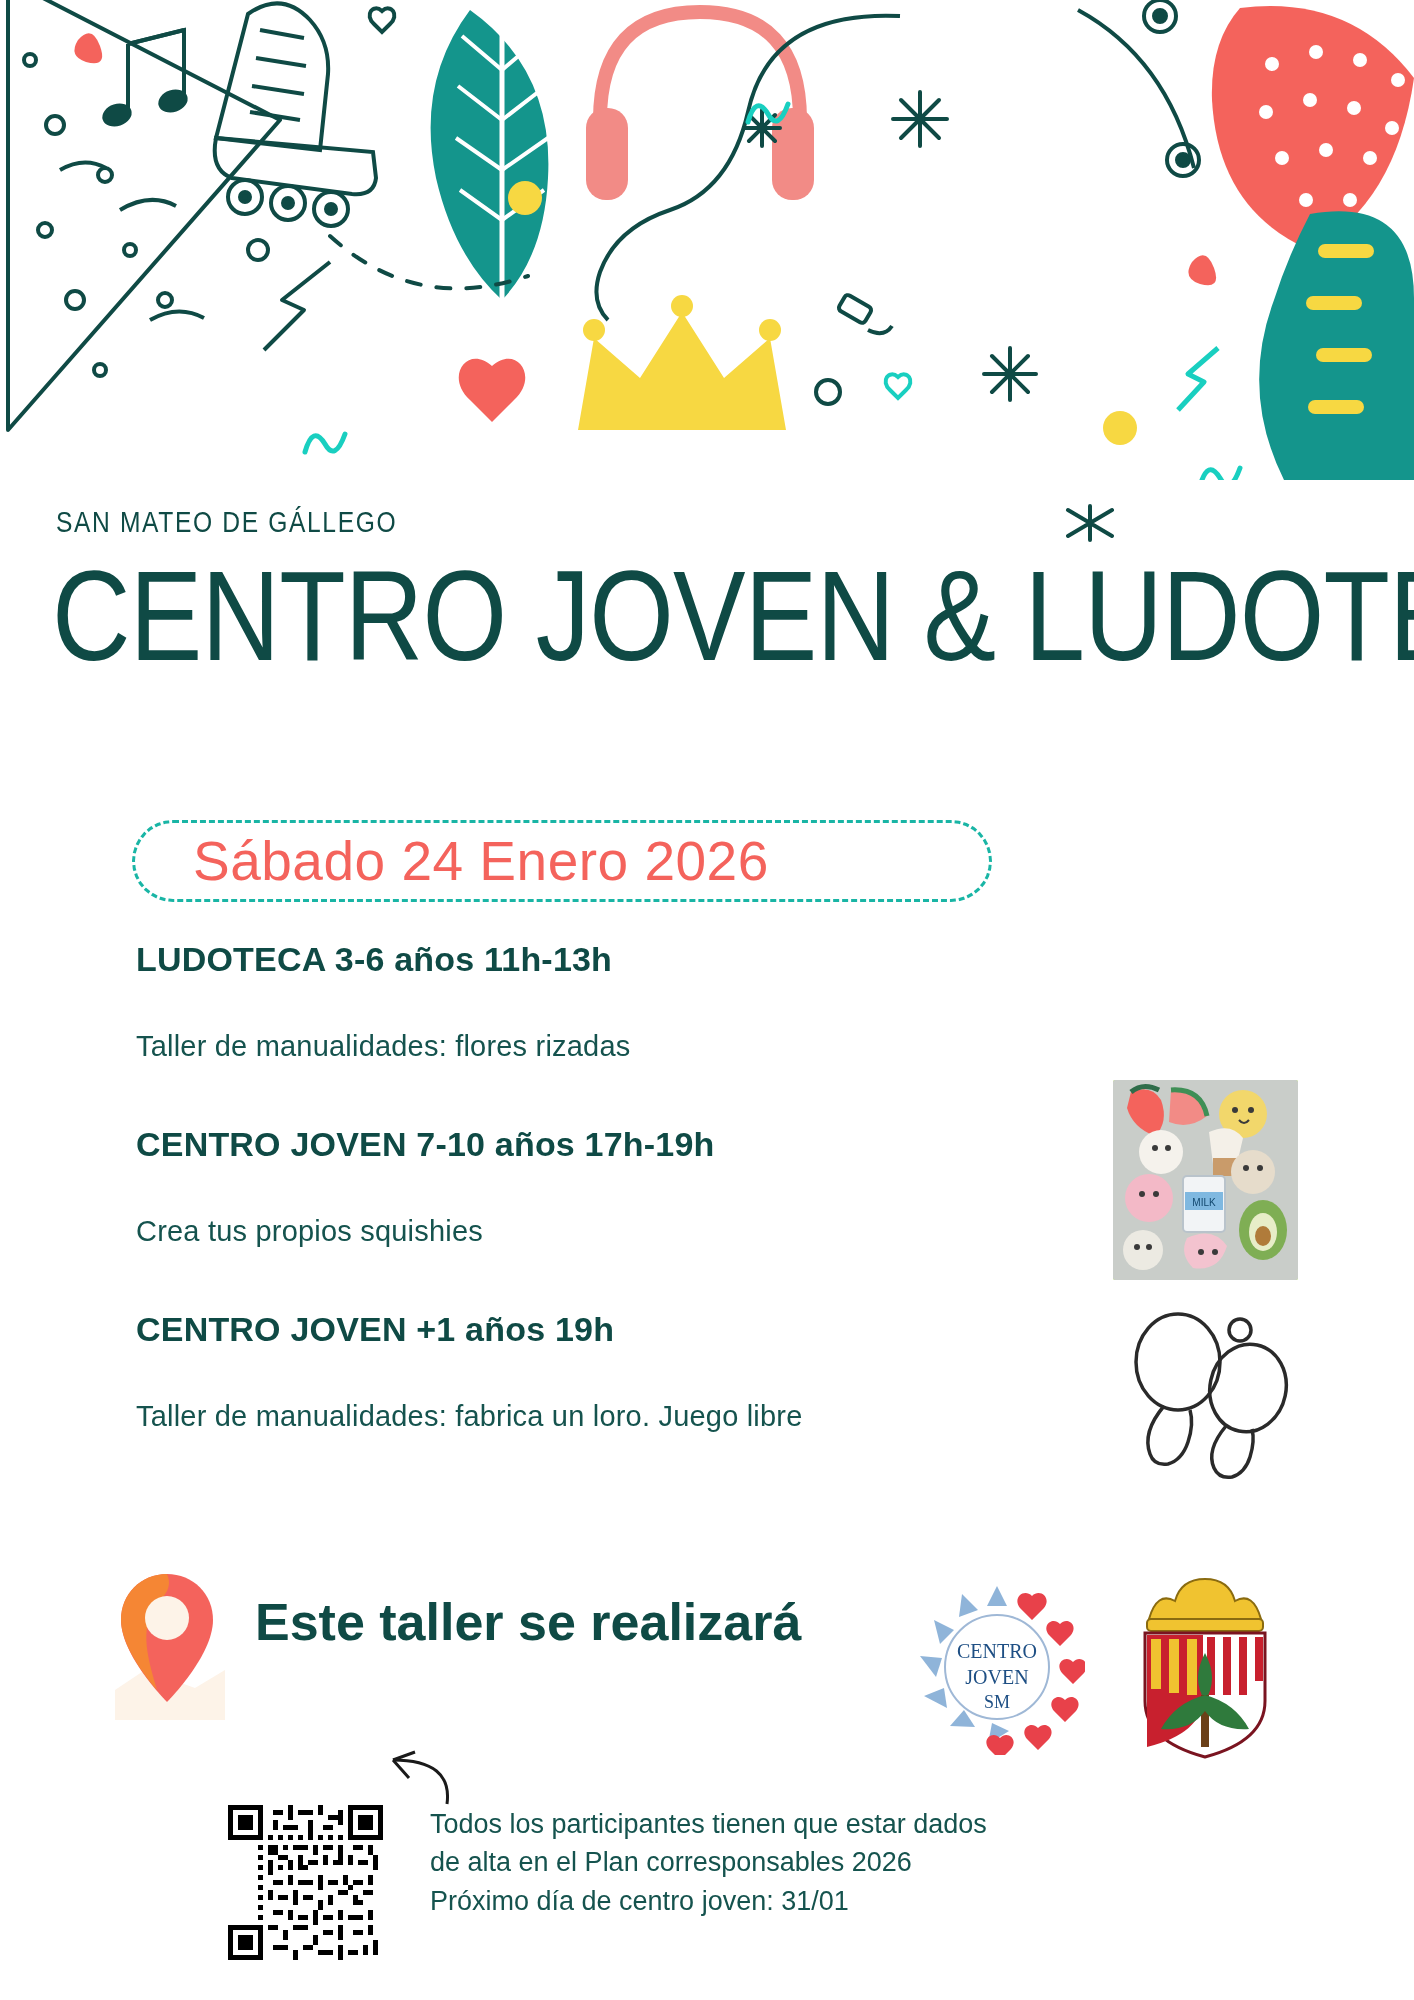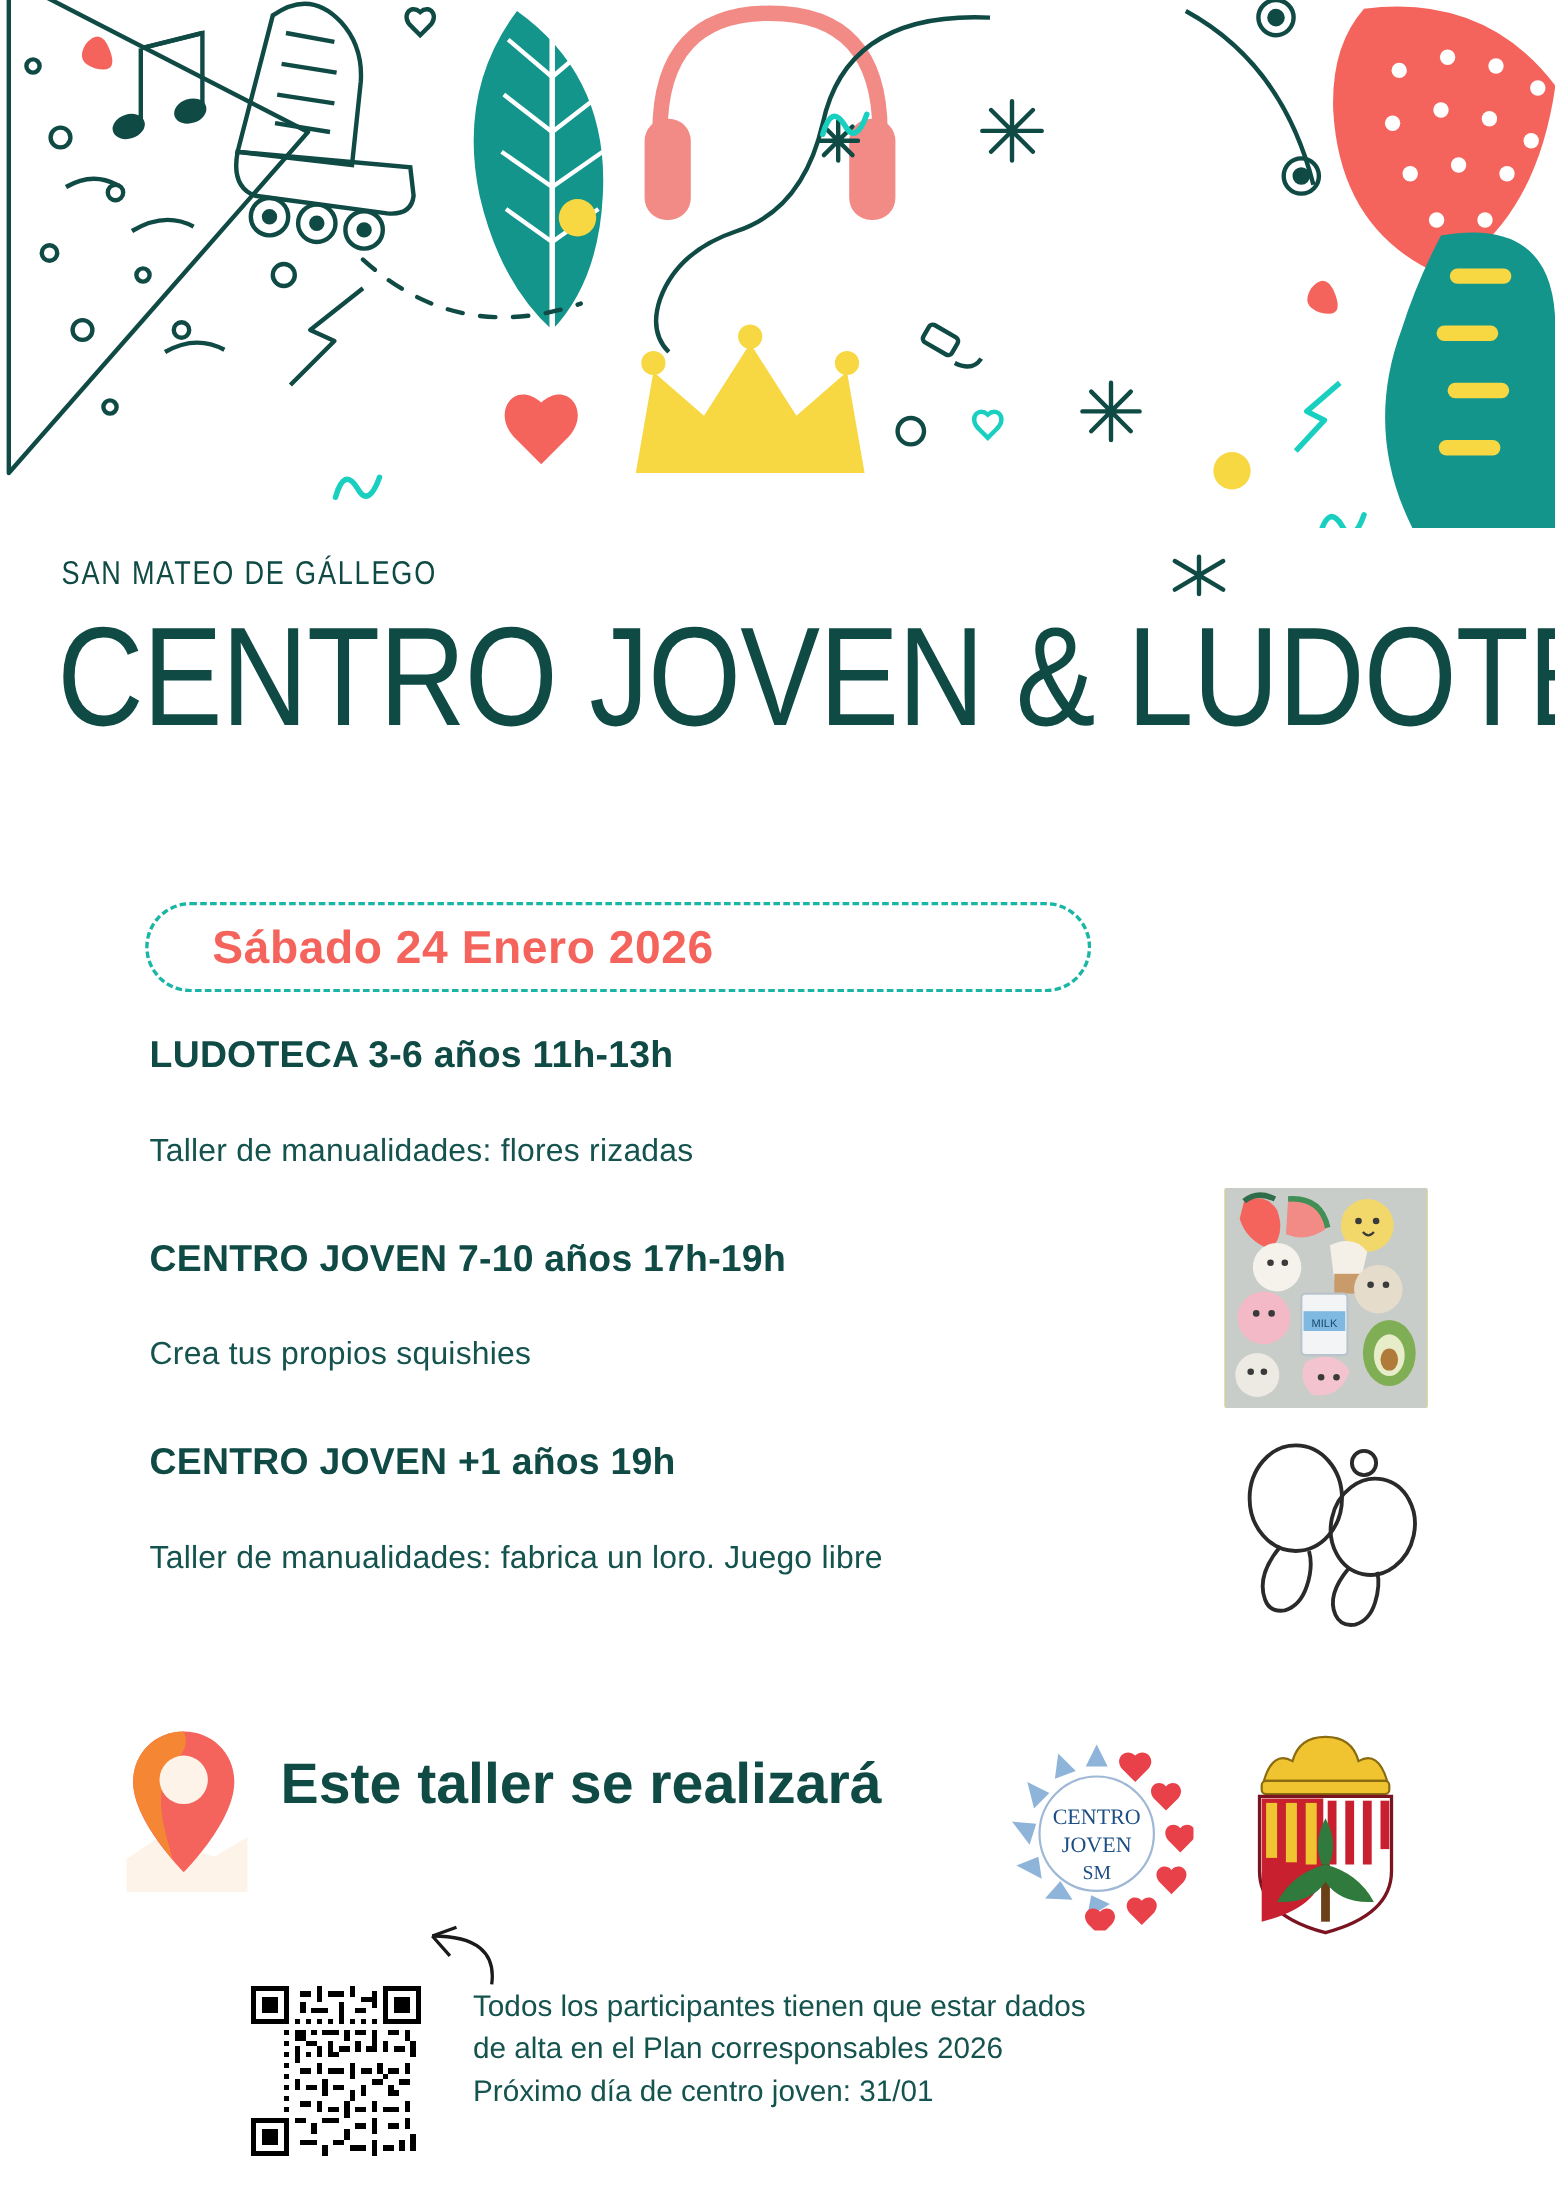--- a/index.html
+++ b/index.html
@@ -61,22 +61,22 @@
     width: 860px;
     height: 82px;
     border: 3px dashed #19b5a5;
     border-radius: 42px;
     display: flex;
     align-items: center;
     padding-left: 58px;
     box-sizing: border-box;
   }
   .date-text {
-    font-size: 42px;
-    font-weight: bold;
+    font-size: 55px;
+    font-weight: normal;
     color: #f4635c;
     letter-spacing: 0.5px;
   }
 
   .sched {
     position: absolute;
     left: 136px;
     width: 1020px;
   }
   .sched-head {
@@ -101,21 +101,21 @@
 
   
   .photo {
     position: absolute;
     left: 1113px;
     top: 1080px;
     width: 185px;
     height: 200px;
     border-radius: 2px;
     overflow: hidden;
-    background: #fde047;
+    background: #bef264;
   }
 
   
   .pingpong {
     position: absolute;
     left: 1120px;
     top: 1310px;
     width: 185px;
     height: 180px;
   }

